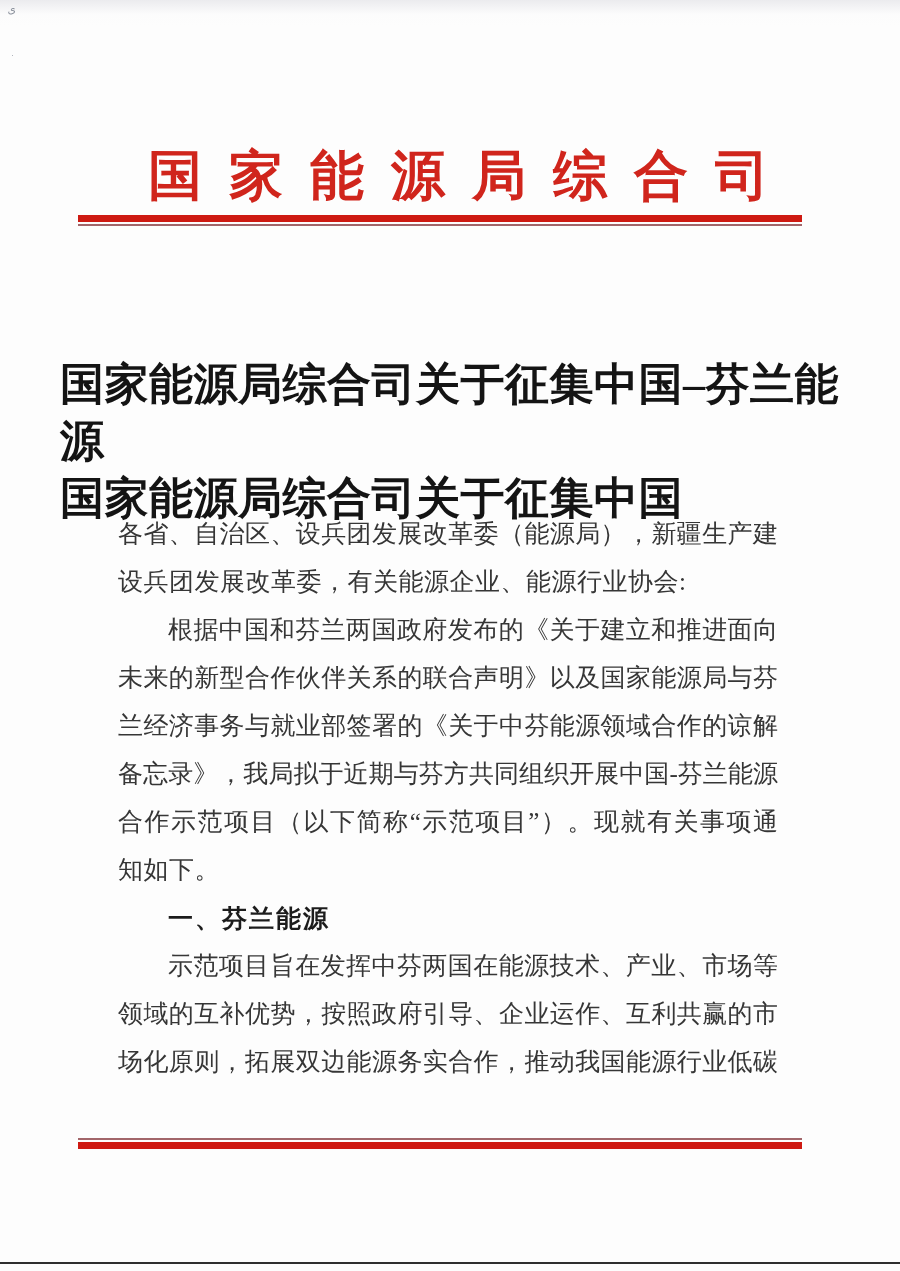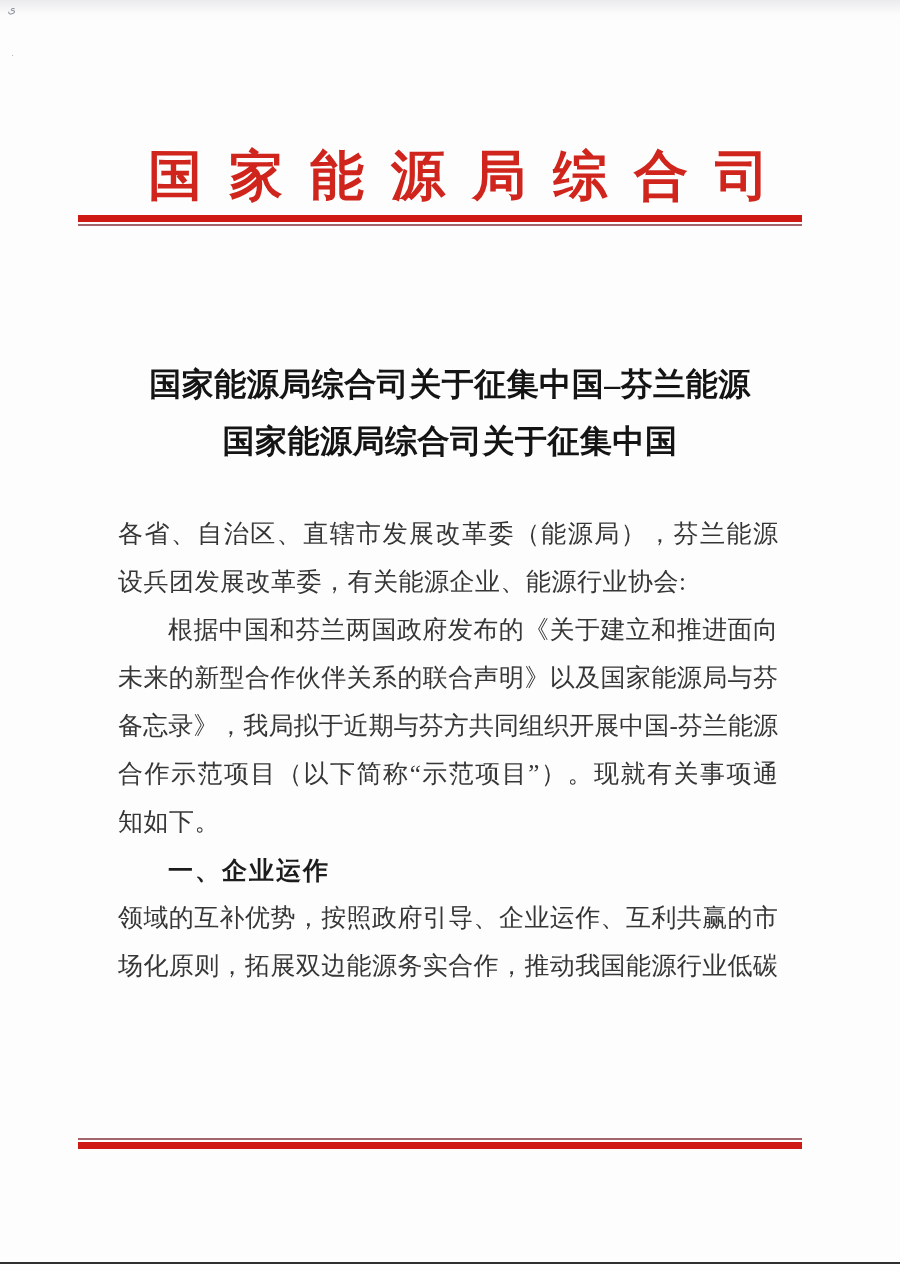--- a/index.html
+++ b/index.html
@@ -27,22 +27,22 @@
     white-space:nowrap;
   }
   .rule{position:absolute;left:78px;width:724px;}
   .rule-top-thick{top:215px;height:7px;}
   .rule-top-thin{top:224px;height:2px;}
   .rule-bottom-thin{top:1138px;height:2px;}
   .rule-bottom-thick{top:1142px;height:7px;}
   
   .doc-title{
     position:absolute;left:60px;top:356px;width:780px;
-    text-align:center;font-weight:bold;color:#141414;
-    font-size:32px;line-height:57px;letter-spacing:0.5px;
+    font-weight:bold;color:#141414;
+    font-size:44px;line-height:57px;letter-spacing:0.5px;
   }
   
   .body-text{
     position:absolute;left:118px;top:510px;width:660px;
     color:#363636;font-size:25px;
   }
   .bline{
     height:48px;line-height:48px;
     white-space:nowrap;
     letter-spacing:0.5px;
@@ -77,28 +77,30 @@
 
   <div class="rule rule-top-thick" style="background:#ce1a12;"></div>
   <div class="rule rule-top-thin" style="background:#a2666a;"></div>
 
   <div class="doc-title">
     <div>国家能源局综合司关于征集中国–芬兰能源</div>
     <div>国家能源局综合司关于征集中国</div>
   </div>
 
   <div class="body-text">
-    <div class="bline fill">各省、自治区、直辖市发展改革委（能源局），芬兰能源</div>
+    <div class="bline fill">各省、自治区、设兵团发展改革委（能源局），新疆生产建</div>
     <div class="bline">设兵团发展改革委，有关能源企业、能源行业协会:</div>
     <div class="bline fill indent">根据中国和芬兰两国政府发布的《关于建立和推进面向</div>
     <div class="bline fill">未来的新型合作伙伴关系的联合声明》以及国家能源局与芬</div>
+    <div class="bline fill">兰经济事务与就业部签署的《关于中芬能源领域合作的谅解</div>
     <div class="bline fill">备忘录》，我局拟于近期与芬方共同组织开展中国-芬兰能源</div>
     <div class="bline fill">合作示范项目（以下简称“示范项目”）。现就有关事项通</div>
     <div class="bline">知如下。</div>
-    <div class="bline bold indent">一、企业运作</div>
+    <div class="bline bold indent">一、芬兰能源</div>
+    <div class="bline fill indent">示范项目旨在发挥中芬两国在能源技术、产业、市场等</div>
     <div class="bline fill">领域的互补优势，按照政府引导、企业运作、互利共赢的市</div>
     <div class="bline fill">场化原则，拓展双边能源务实合作，推动我国能源行业低碳</div>
   </div>
 
   <div class="rule rule-bottom-thin" style="background:#a2666a;"></div>
   <div class="rule rule-bottom-thick" style="background:#ce1a12;"></div>
 
   <div class="scan-bottom-line"></div>
 
 </div>

